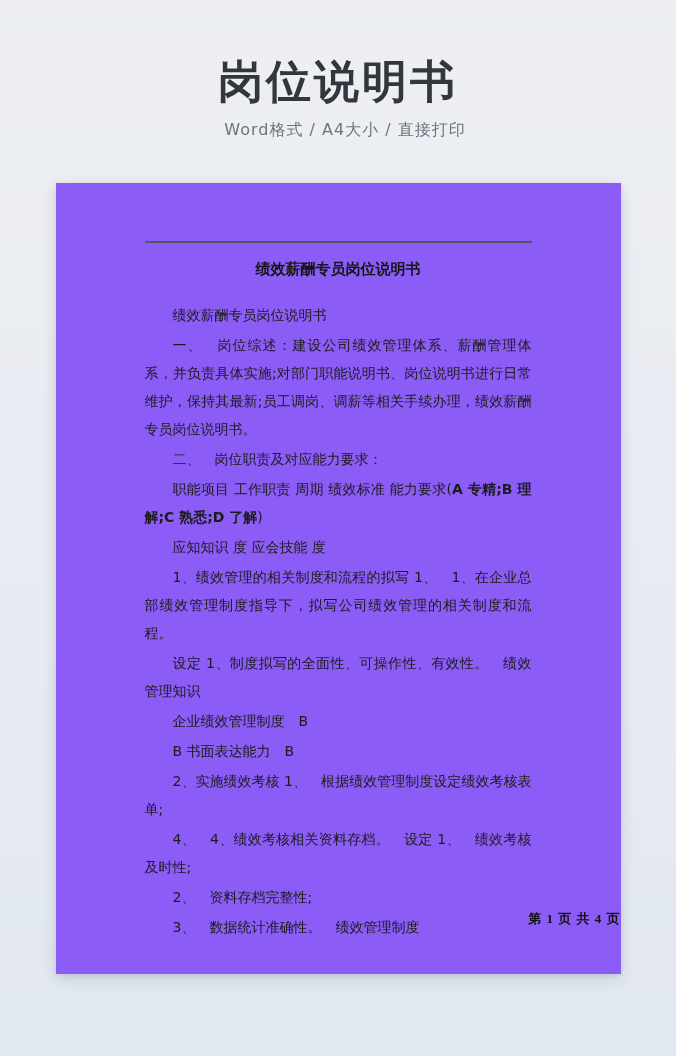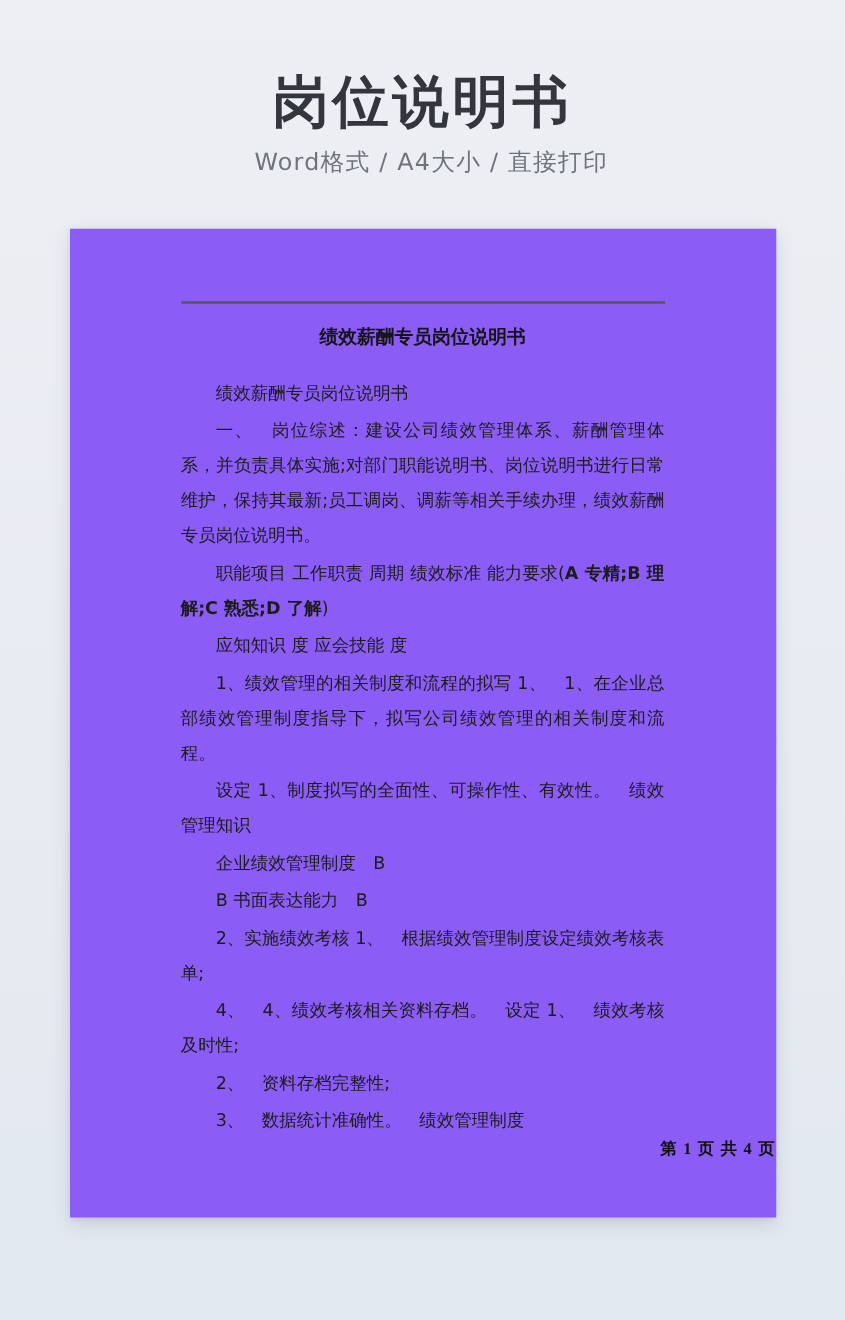--- a/index.html
+++ b/index.html
@@ -9,21 +9,21 @@
     font-family:"DejaVu Sans","Liberation Sans",sans-serif;
   }
   .stage{width:676px;height:1056px;position:relative;}
   
   .banner{text-align:center;padding-top:57px;}
   .banner-title{
     margin:0;font-size:45px;line-height:50px;font-weight:bold;
     color:#33363c;letter-spacing:3px;
   }
   .banner-subtitle{
-    margin-top:9px;font-size:19px;line-height:28px;
+    margin-top:9px;font-size:16px;line-height:28px;
     color:#6e747d;letter-spacing:1px;padding-left:14px;
   }
   
   .a4-page{
     box-sizing:border-box;position:relative;
     width:565px;height:791px;margin:39px auto 0;
     background:#8b5cf6;
     padding:58px 89px 0 89px;
     box-shadow:0 5px 14px rgba(55,65,85,0.16),0 1px 4px rgba(55,65,85,0.10);
   }
@@ -53,20 +53,21 @@
     <h1 class="banner-title">岗位说明书</h1>
     <div class="banner-subtitle">Word格式 / A4大小 / 直接打印</div>
   </header>
 
   <section class="a4-page">
     <div class="doc-rule"></div>
     <h2 class="doc-title">绩效薪酬专员岗位说明书</h2>
     <div class="doc-body">
         <p class="para"><span>绩效薪酬专员岗位说明书</span></p>
         <p class="para"><span>一、　岗位综述：建设公司绩效管理体系、薪酬管理体系，并负责具体实施;对部门职能说明书、岗位说明书进行日常维护，保持其最新;员工调岗、调薪等相关手续办理，绩效薪酬专员岗位说明书。</span></p>
+        <p class="para"><span>二、　岗位职责及对应能力要求：</span></p>
         <p class="para"><span>职能项目 工作职责 周期 绩效标准 能力要求(</span><b>A 专精;B 理解;C 熟悉;D 了解</b><span>)</span></p>
         <p class="para"><span>应知知识 度 应会技能 度</span></p>
         <p class="para"><span>1、绩效管理的相关制度和流程的拟写 1、　1、在企业总部绩效管理制度指导下，拟写公司绩效管理的相关制度和流程。</span></p>
         <p class="para"><span>设定 1、制度拟写的全面性、可操作性、有效性。　绩效管理知识</span></p>
         <p class="para"><span>企业绩效管理制度　B</span></p>
         <p class="para"><span>B 书面表达能力　B</span></p>
         <p class="para"><span>2、实施绩效考核 1、　根据绩效管理制度设定绩效考核表单;</span></p>
         <p class="para"><span>4、　4、绩效考核相关资料存档。　设定 1、　绩效考核及时性;</span></p>
         <p class="para"><span>2、　资料存档完整性;</span></p>
         <p class="para"><span>3、　数据统计准确性。　绩效管理制度</span></p>

